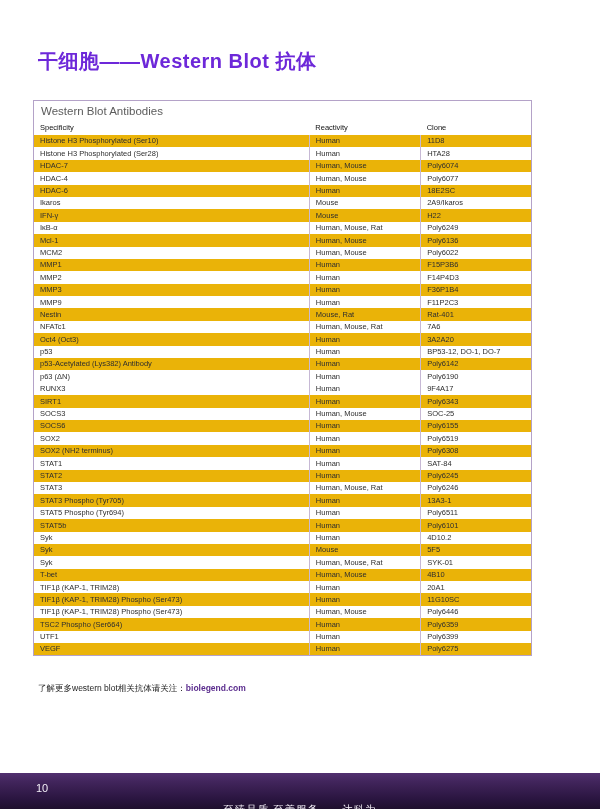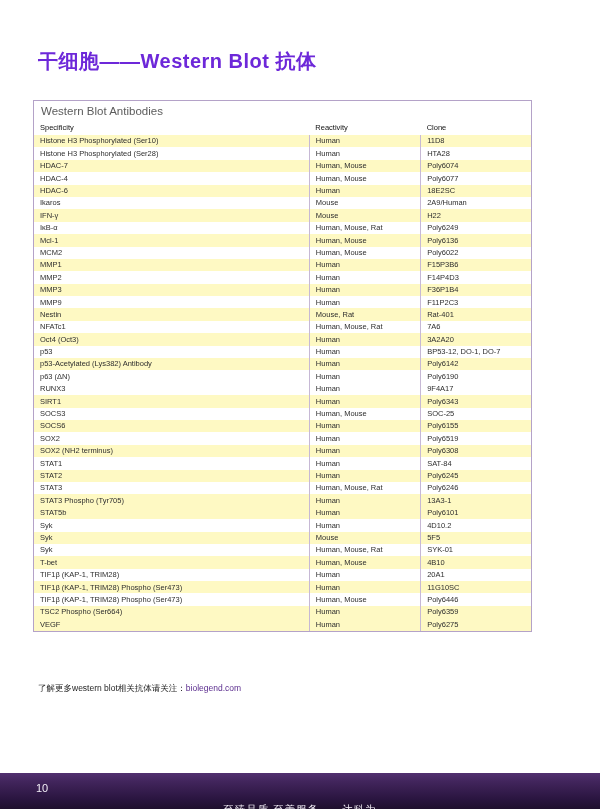--- a/index.html
+++ b/index.html
@@ -59,31 +59,31 @@
     font-size: 7.5px;
     color: #2e2e2e;
     height: 12.4px;
     padding: 0 0 0 6px;
     vertical-align: middle;
     line-height: 1;
     white-space: nowrap;
     overflow: hidden;
   }
   table.ab tbody td + td { border-left: 1px solid #c6b8d5; }
-  table.ab tbody tr.alt { background: #fef9c3; }
+  table.ab tbody tr.alt { background: #eab308; }
   .footer-note {
     position: absolute;
     left: 38px;
     top: 683px;
     font-size: 8.5px;
     color: #1f1f1f;
     white-space: nowrap;
   }
   .footer-note .site-link {
-    font-weight: normal;
+    font-weight: bold;
     color: #5b2d8e;
     text-decoration: none;
   }
   .bottom-bar {
     position: absolute;
     left: 0;
     top: 773px;
     width: 600px;
     height: 47px;
     background: linear-gradient(to bottom, #523070 0%, #42255c 18%, #2a1540 55%, #120a18 100%);
@@ -152,21 +152,21 @@
             <td>Poly6077</td>
           </tr>
           <tr class="alt">
             <td>HDAC-6</td>
             <td>Human</td>
             <td>18E2SC</td>
           </tr>
           <tr>
             <td>Ikaros</td>
             <td>Mouse</td>
-            <td>2A9/Human</td>
+            <td>2A9/Ikaros</td>
           </tr>
           <tr class="alt">
             <td>IFN-γ</td>
             <td>Mouse</td>
             <td>H22</td>
           </tr>
           <tr>
             <td>IκB-α</td>
             <td>Human, Mouse, Rat</td>
             <td>Poly6249</td>
@@ -274,20 +274,25 @@
           <tr>
             <td>STAT3</td>
             <td>Human, Mouse, Rat</td>
             <td>Poly6246</td>
           </tr>
           <tr class="alt">
             <td>STAT3 Phospho (Tyr705)</td>
             <td>Human</td>
             <td>13A3-1</td>
           </tr>
+          <tr>
+            <td>STAT5 Phospho (Tyr694)</td>
+            <td>Human</td>
+            <td>Poly6511</td>
+          </tr>
           <tr class="alt">
             <td>STAT5b</td>
             <td>Human</td>
             <td>Poly6101</td>
           </tr>
           <tr>
             <td>Syk</td>
             <td>Human</td>
             <td>4D10.2</td>
           </tr>
@@ -318,20 +323,25 @@
           </tr>
           <tr>
             <td>TIF1β (KAP-1, TRIM28) Phospho (Ser473)</td>
             <td>Human, Mouse</td>
             <td>Poly6446</td>
           </tr>
           <tr class="alt">
             <td>TSC2 Phospho (Ser664)</td>
             <td>Human</td>
             <td>Poly6359</td>
+          </tr>
+          <tr>
+            <td>UTF1</td>
+            <td>Human</td>
+            <td>Poly6399</td>
           </tr>
           <tr class="alt">
             <td>VEGF</td>
             <td>Human</td>
             <td>Poly6275</td>
           </tr>
         </tbody>
     </table>
   </div>
 

